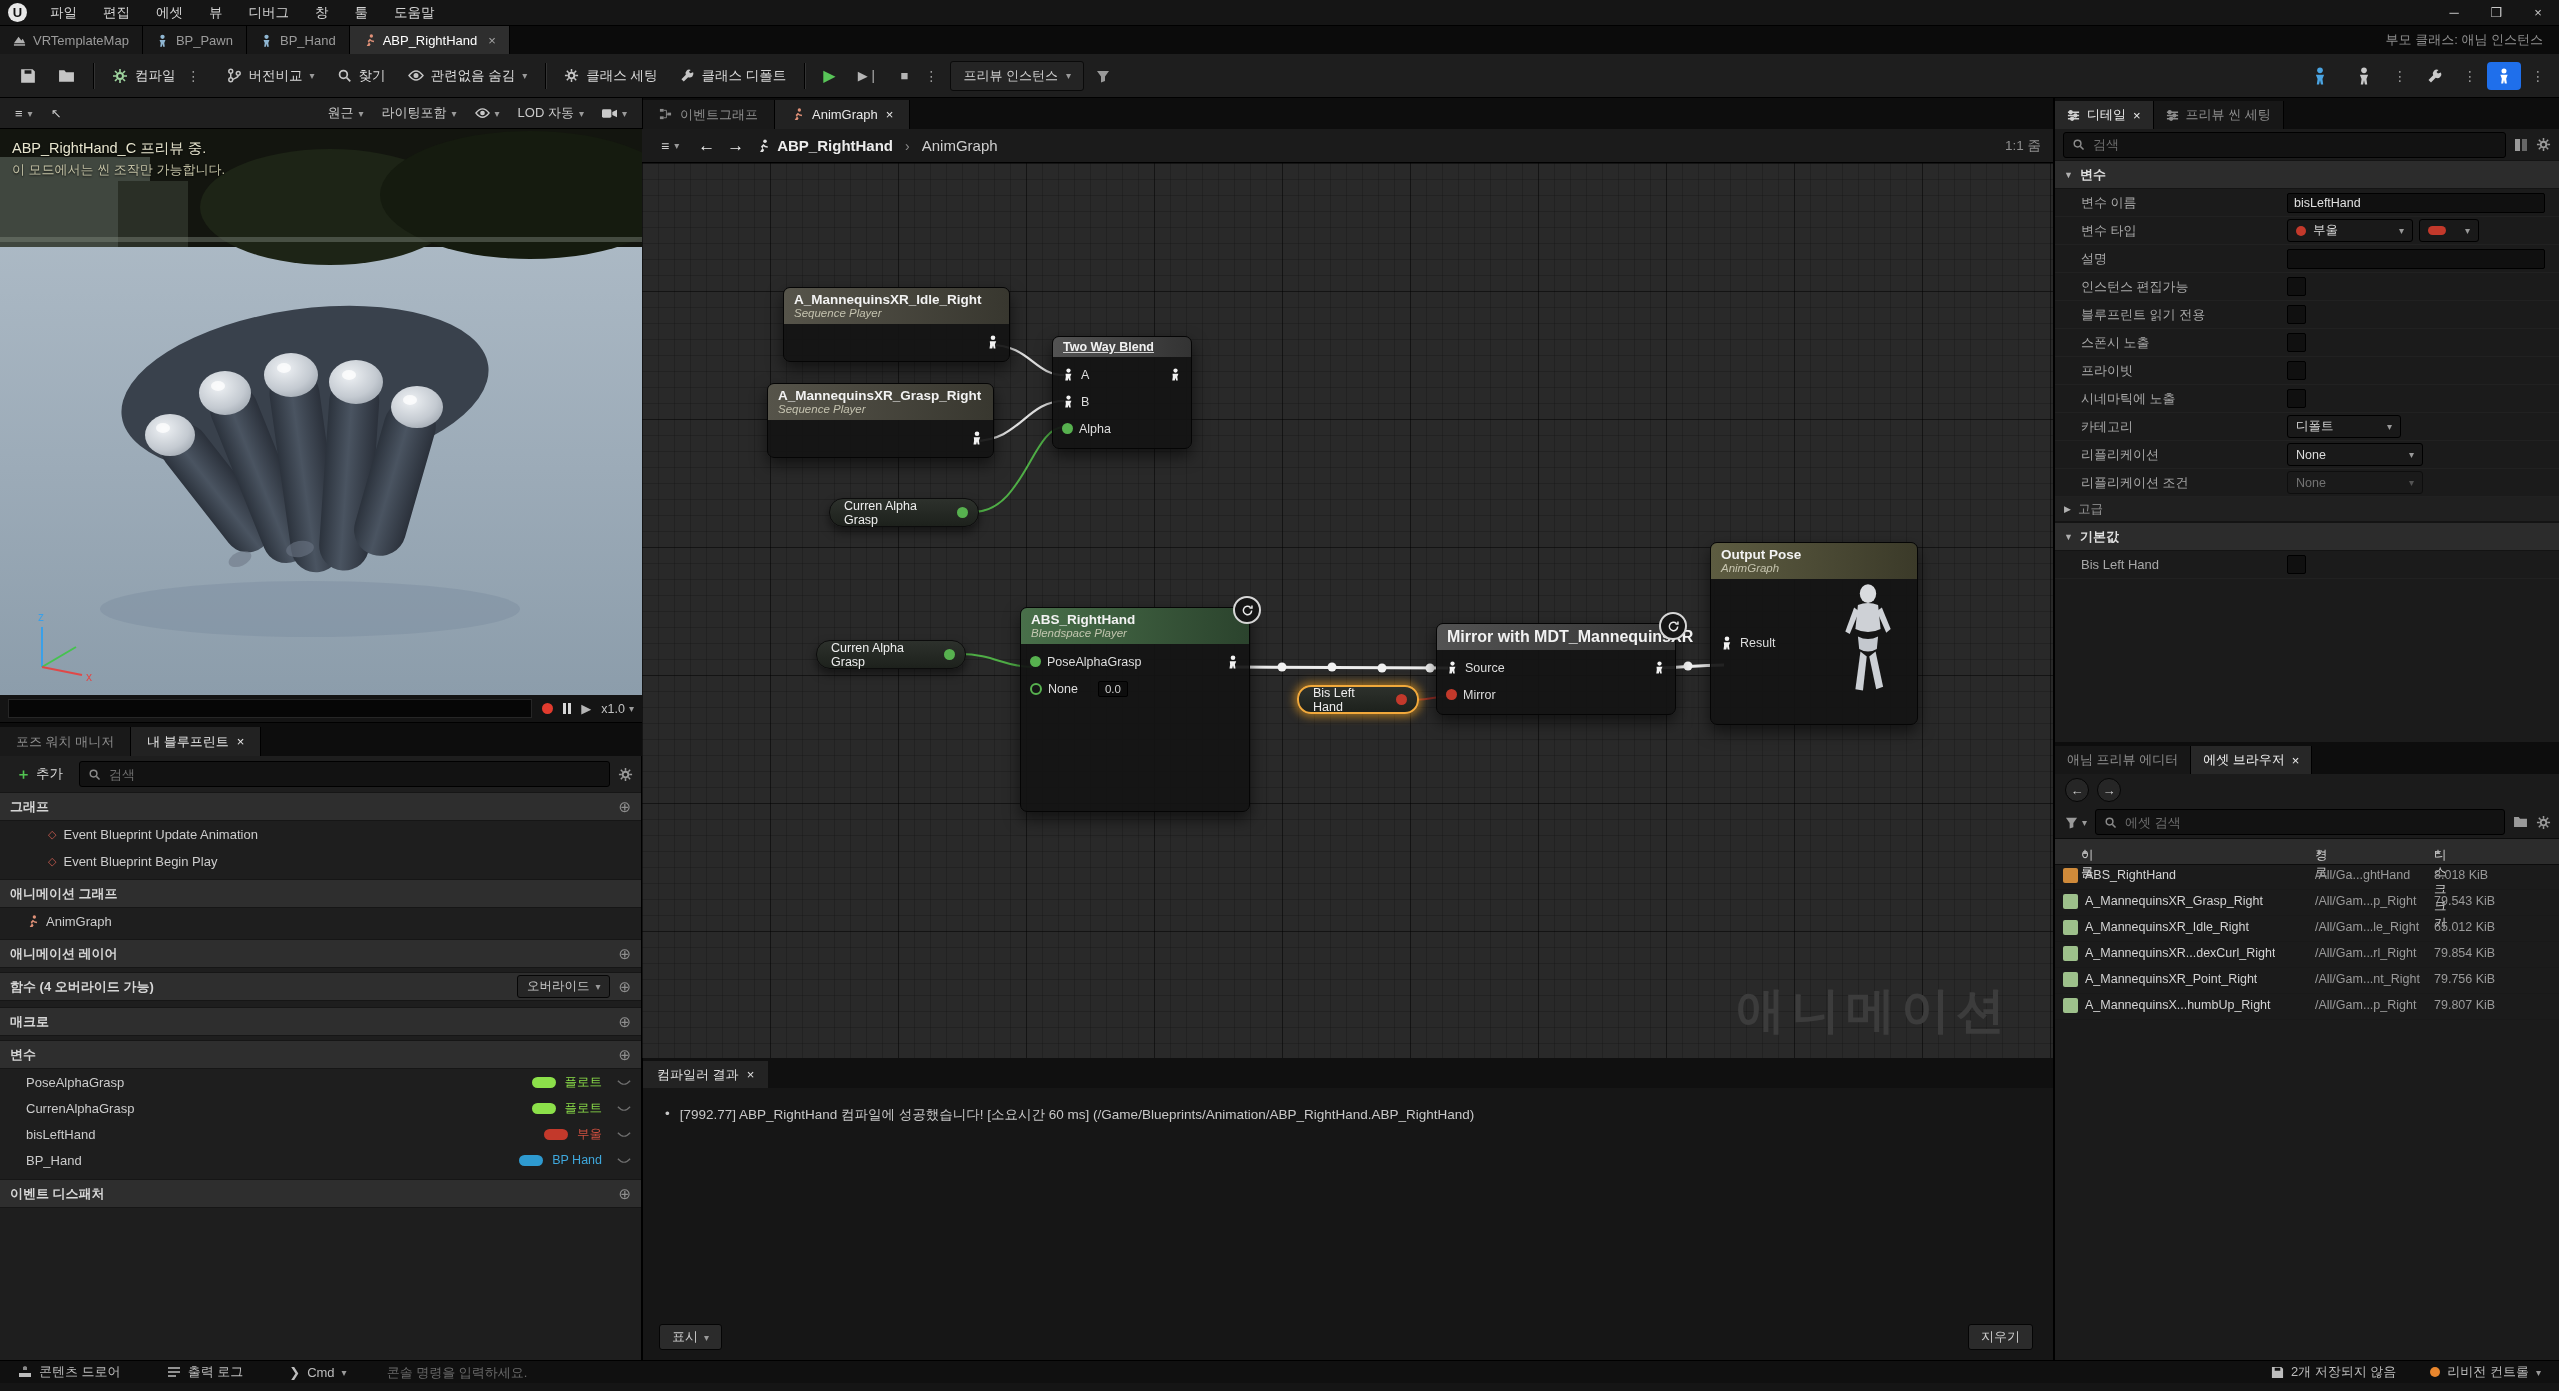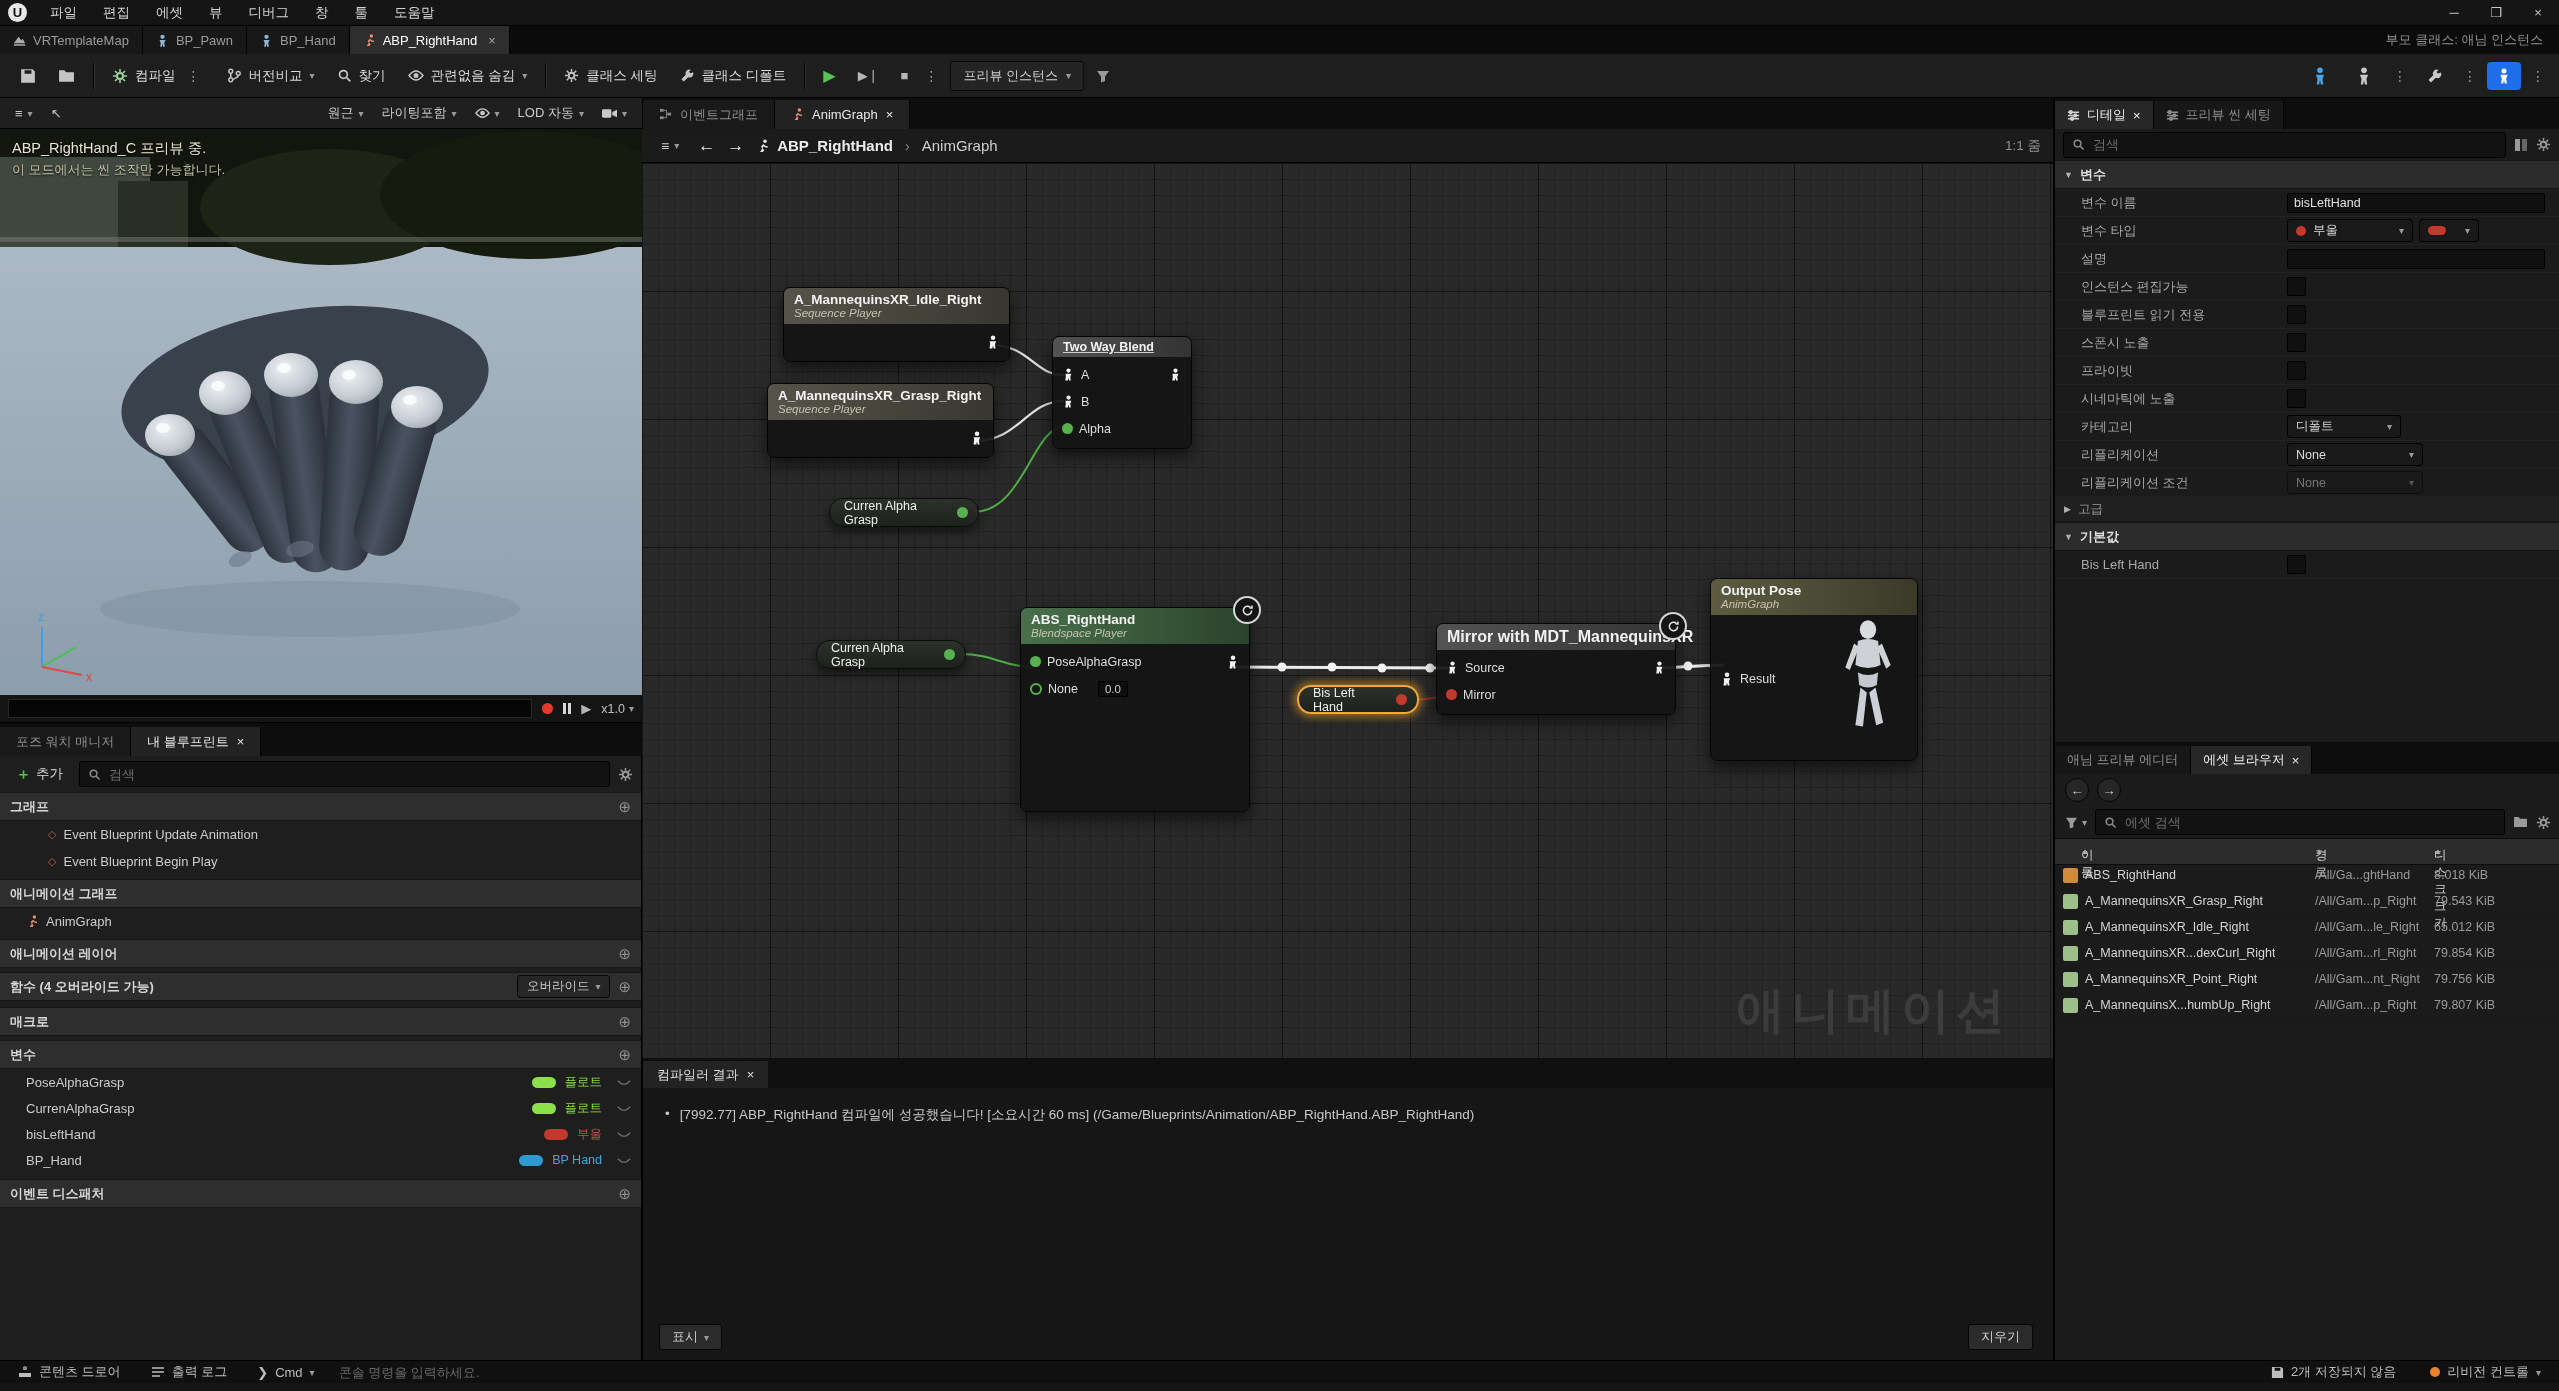--- a/index.html
+++ b/index.html
@@ -139,21 +139,21 @@
   .absearch{position:absolute;left:0;top:708px;width:506px;height:32px;display:flex;align-items:center;gap:8px;padding:0 10px;box-sizing:border-box;}
   .abhdr{position:absolute;left:0;top:740px;width:506px;height:25px;background:#2c2c2c;border-top:1px solid #0c0c0c;border-bottom:1px solid #0c0c0c;font-size:12.5px;color:#d0d0d0;}
   .abhdr span{position:absolute;top:4px;}
   .abrow{position:absolute;left:0;width:506px;height:26px;border-bottom:1px solid #191919;font-size:12.5px;}
   .abrow .nm{position:absolute;left:30px;top:5px;color:#d4d4d4;white-space:nowrap;overflow:hidden;max-width:222px;}
   .abrow .pt{position:absolute;left:260px;top:5px;color:#9a9a9a;}
   .abrow .sz{position:absolute;left:379px;top:5px;color:#9a9a9a;}
   .aicon{position:absolute;left:8px;top:5px;width:15px;height:15px;border-radius:2px;}
 
   
-  .statusbar{left:0;top:1360px;width:2559px;height:23px;background:#101010;border-top:1px solid #000;display:flex;align-items:center;gap:14px;padding:0 10px;box-sizing:border-box;font-size:13px;color:#bdbdbd;}
+  .statusbar{left:0;top:1360px;width:2559px;height:23px;background:#101010;border-top:1px solid #000;display:flex;align-items:center;gap:30px;padding:0 10px;box-sizing:border-box;font-size:13px;color:#bdbdbd;}
   .sbtn{display:flex;align-items:center;gap:7px;padding:0 8px;height:25px;}
   .console-input{width:440px;background:transparent;border:0;outline:0;color:#ddd;font-size:13px;font-family:inherit;}
   .console-input::placeholder{color:#6a6a6a;}
   .orange-dot{width:10px;height:10px;border-radius:50%;background:#e8862d;}
 </style>
 </head>
 <body>
 
 <div id="root">
 
@@ -735,21 +735,21 @@
               </svg>
           </span>
         </div>
         <div class="prow">
           <span class="pdot" style="background:#c3392b;"></span>
           <span>Mirror</span>
         </div>
       </div>
     </div>
 
-    <div class="node" style="left:1068px;top:415px;width:208px;height:183px;box-sizing:border-box;">
+    <div class="node" style="left:1068px;top:379px;width:208px;height:183px;box-sizing:border-box;">
       <div class="nhead hdr-olive">
         <div class="ntitle">Output Pose</div>
         <div class="nsub">AnimGraph</div>
       </div>
       <div class="nbody" style="height:130px;">
         <div class="prow" style="position:absolute;left:9px;top:50px;">
           <svg class="iperson" width="14" height="14" viewBox="0 0 14 14">
               <circle cx="7" cy="2.8" r="2.3"></circle>
               <path d="M3.8 6.2h6.4l-1.3 3.3.6 4h-1.8l-.7-3.1-.7 3.1H3.5l.6-4z"></path>
             </svg>

